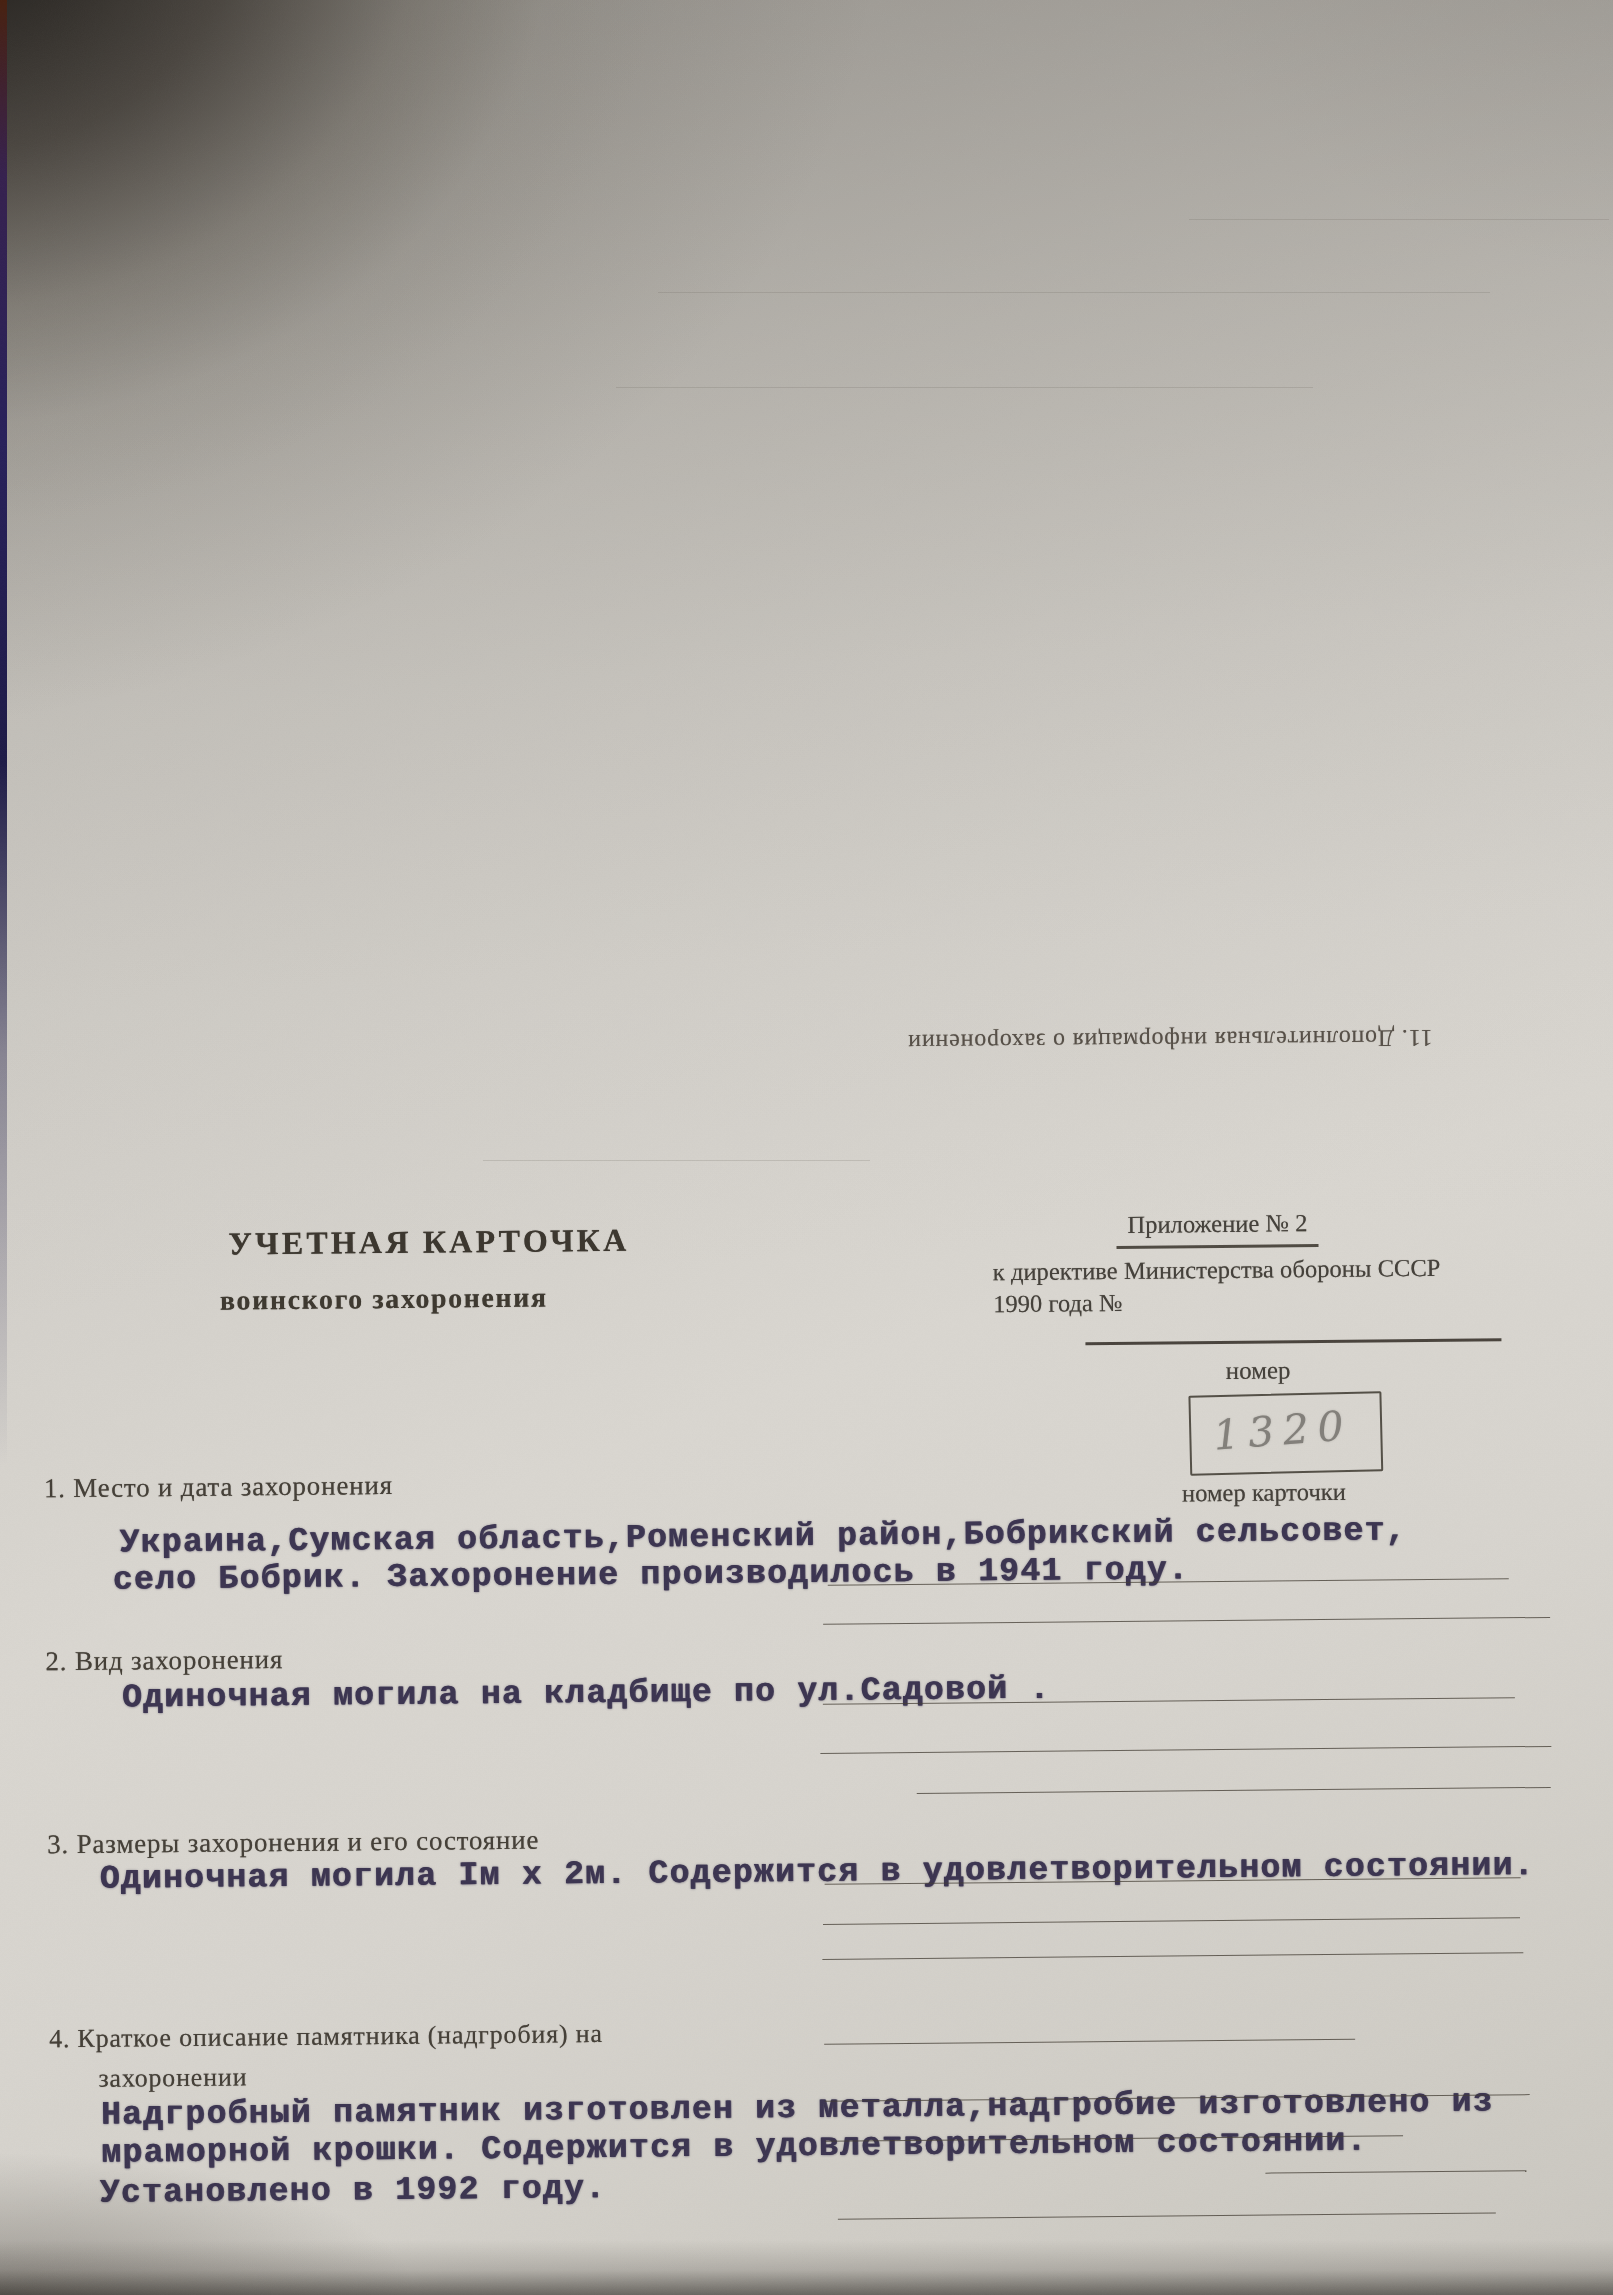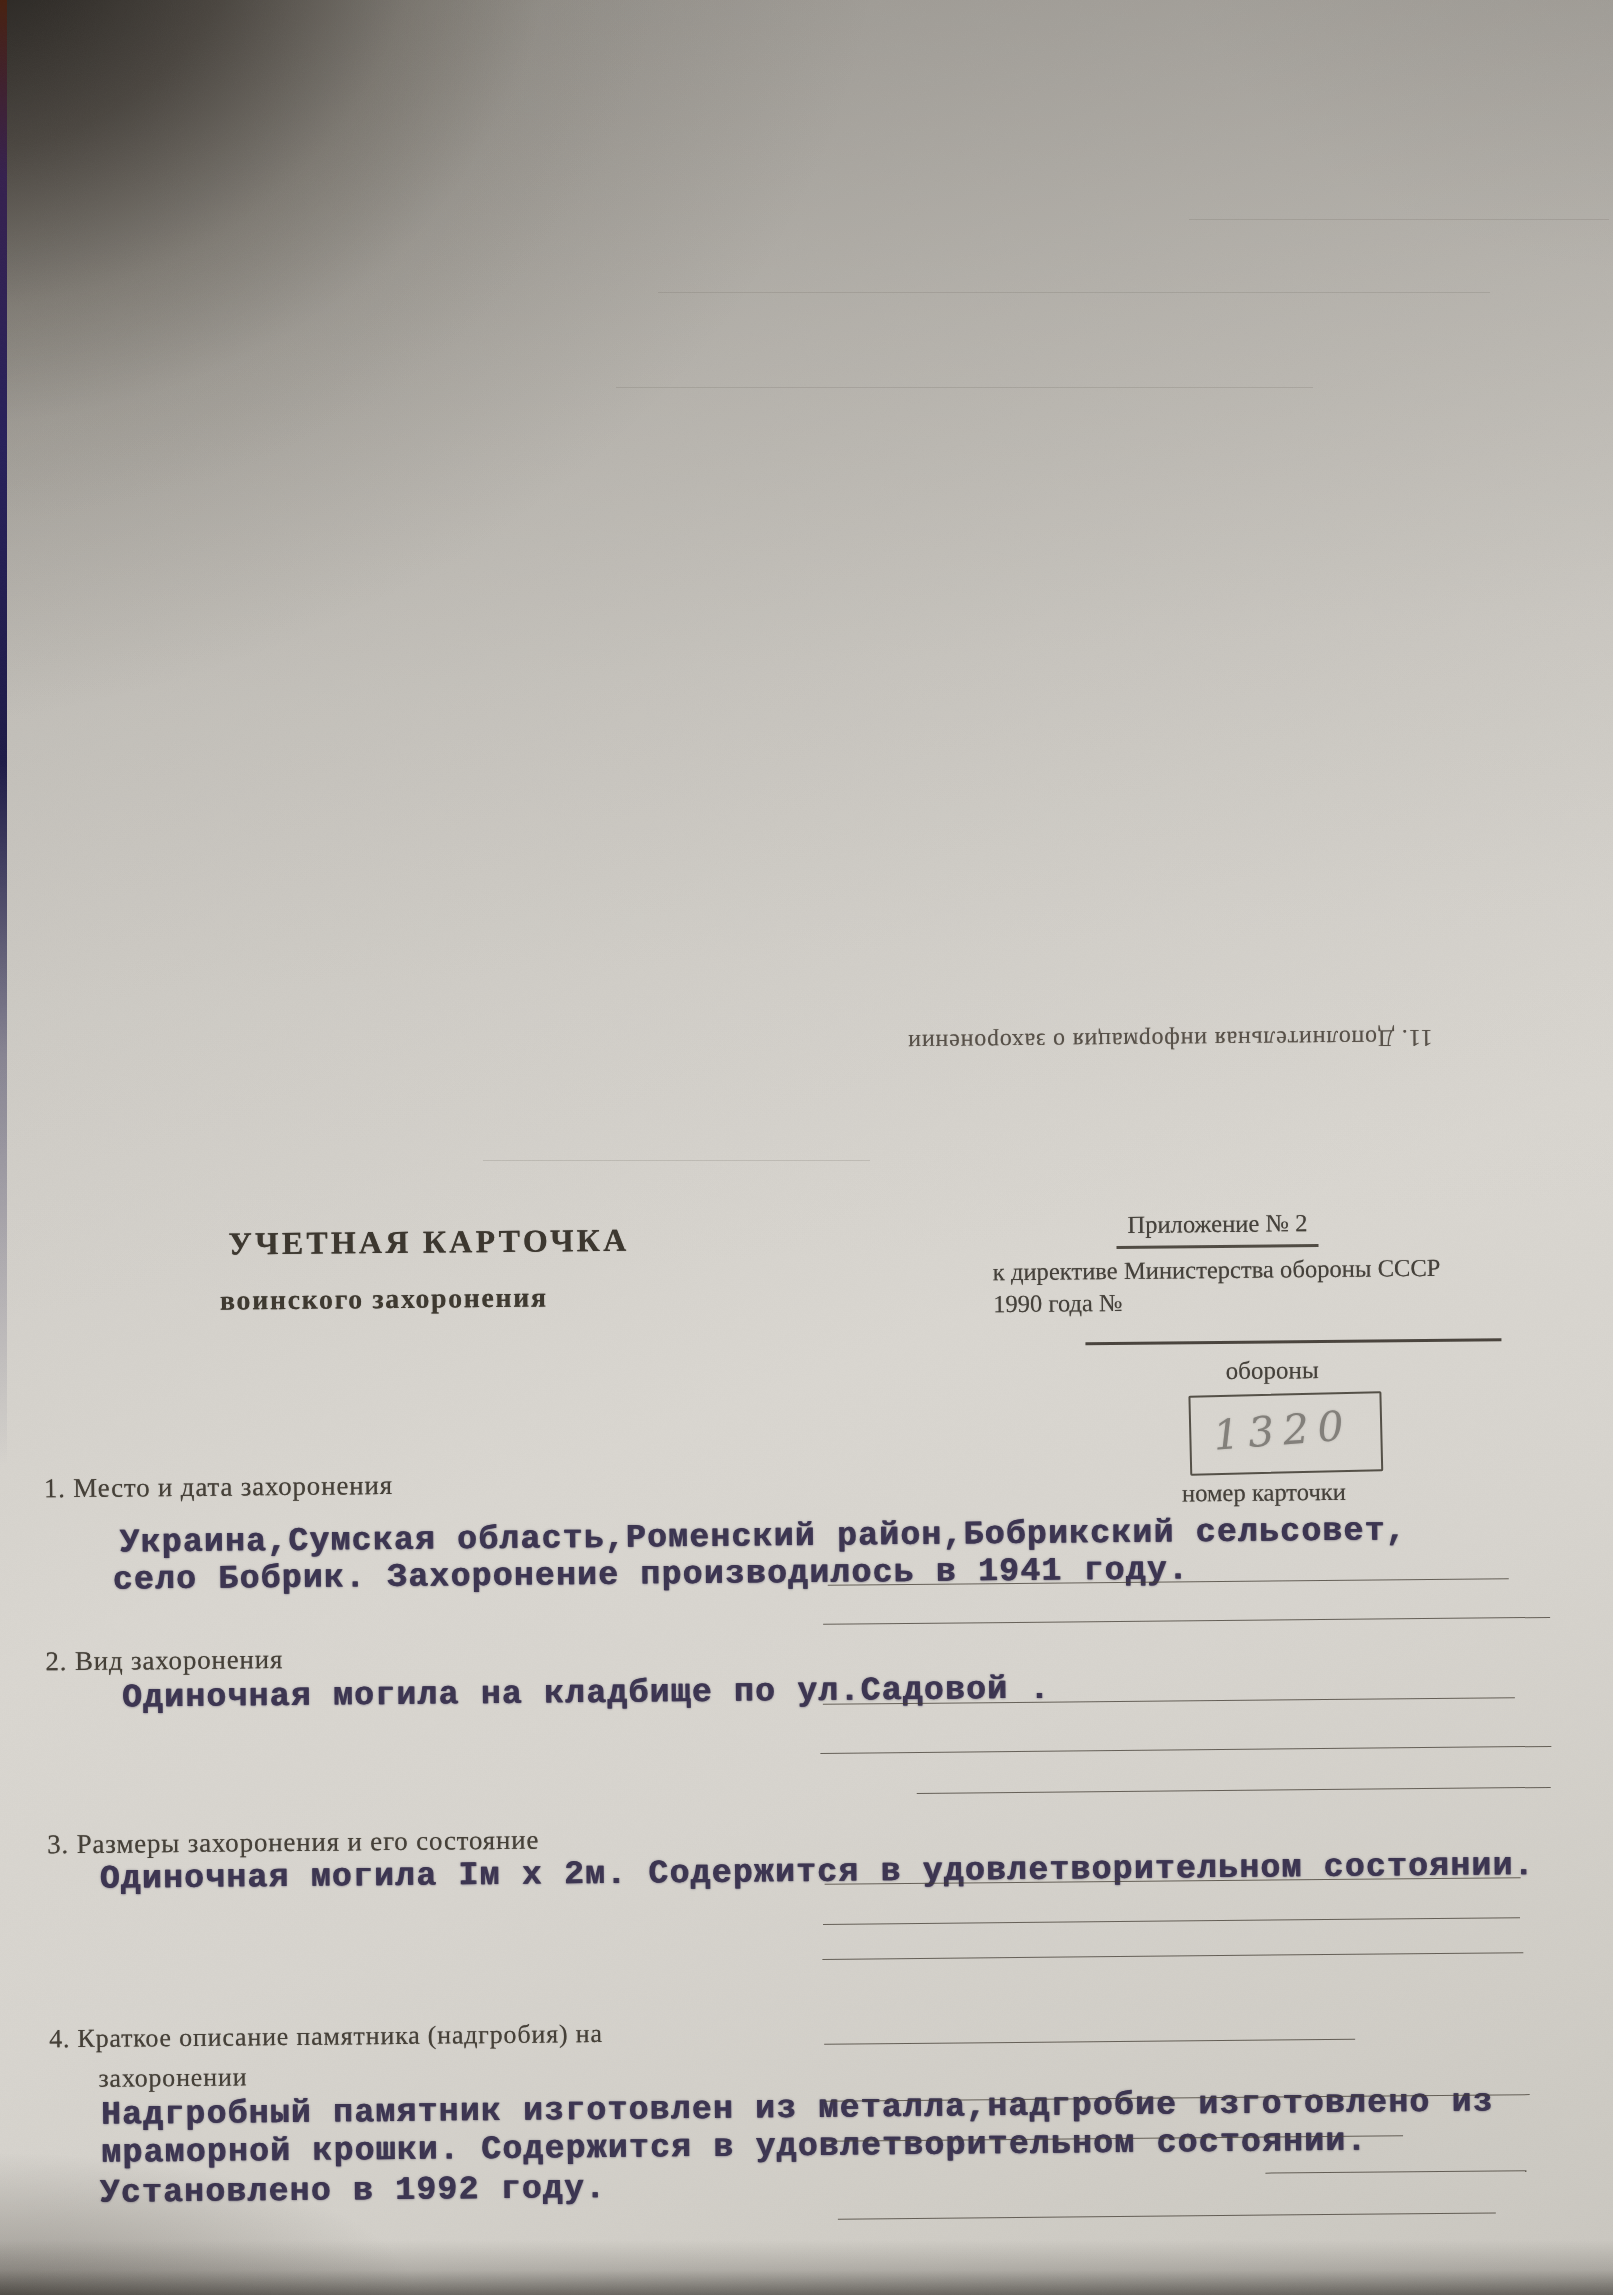--- a/index.html
+++ b/index.html
@@ -62,21 +62,21 @@
     <div class="abs title" style="left:228px;top:1220px;">УЧЕТНАЯ КАРТОЧКА</div>
     <div class="abs subtitle" style="left:219px;top:1279px;">воинского захоронения</div>
 
     <div class="abs ann" style="left:1116px;top:1214px;">
       <span class="annex1">Приложение № 2</span>
     </div>
     <div class="abs ann" style="left:992px;top:1260px;">к директиве Министерства обороны СССР</div>
     <div class="abs ann" style="left:992px;top:1292px;">1990 года №</div>
     <div class="rule thick" style="left:1084px;top:1345px;width:416px;"></div>
 
-    <div class="abs ann" style="left:1224px;top:1361px;font-size:25px;">обороны</div>
+    <div class="abs ann" style="left:1224px;top:1361px;font-size:25px;">номер</div>
 
     <div class="numbox" style="left:1187px;top:1398px;">
       <div class="abs pencil" style="left:22px;top:11px;">1320</div>
     </div>
     <div class="abs ann" style="left:1179px;top:1483px;font-size:24.6px;">номер карточки</div>
 
     <div class="abs lbl" style="left:41px;top:1466px;">1. Место и дата захоронения</div>
     <div class="abs typed" style="left:116px;top:1518px;">Украина,Сумская область,Роменский район,Бобрикский сельсовет,</div>
     <div class="abs typed" style="left:109px;top:1555px;">село Бобрик. Захоронение производилось в 1941 году.</div>
     <div class="rule" style="left:824px;top:1585px;width:681px;"></div>

